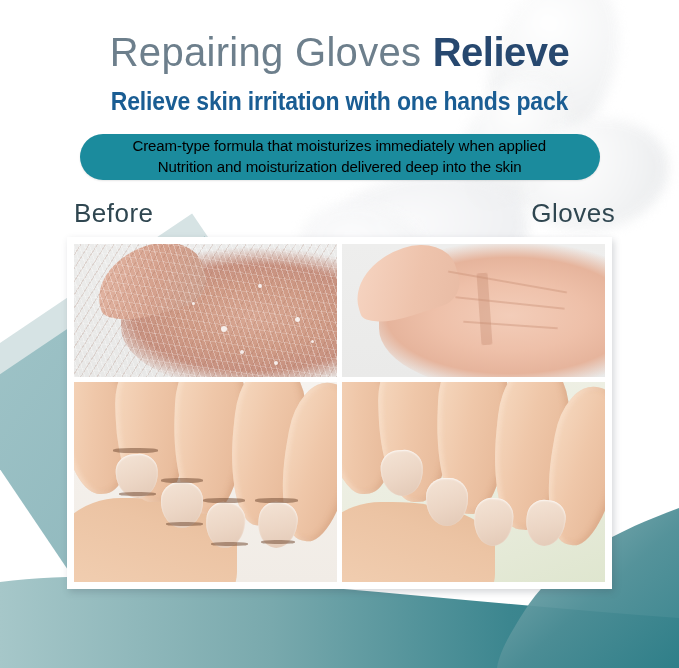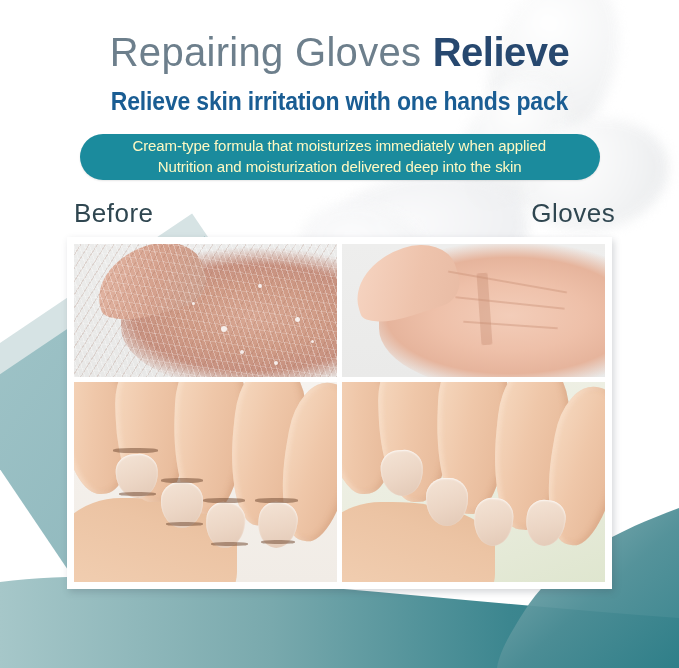--- a/index.html
+++ b/index.html
@@ -106,21 +106,21 @@
     letter-spacing: -.2px;
     white-space: nowrap;
   }
 
   .pill {
     margin: 18px auto 0 auto;
     width: 520px;
     height: 46px;
     border-radius: 23px;
     background: #1b8b9d;
-    color: #fef9c3;
+    color: #000000;
     display: flex;
     flex-direction: column;
     align-items: center;
     justify-content: center;
     font-size: 15.5px;
     line-height: 1.32;
     letter-spacing: -.1px;
     box-shadow: 0 1px 2px rgba(0,0,0,.10);
   }
   .pill span { display: block; white-space: nowrap; transform: scaleX(.97); }

